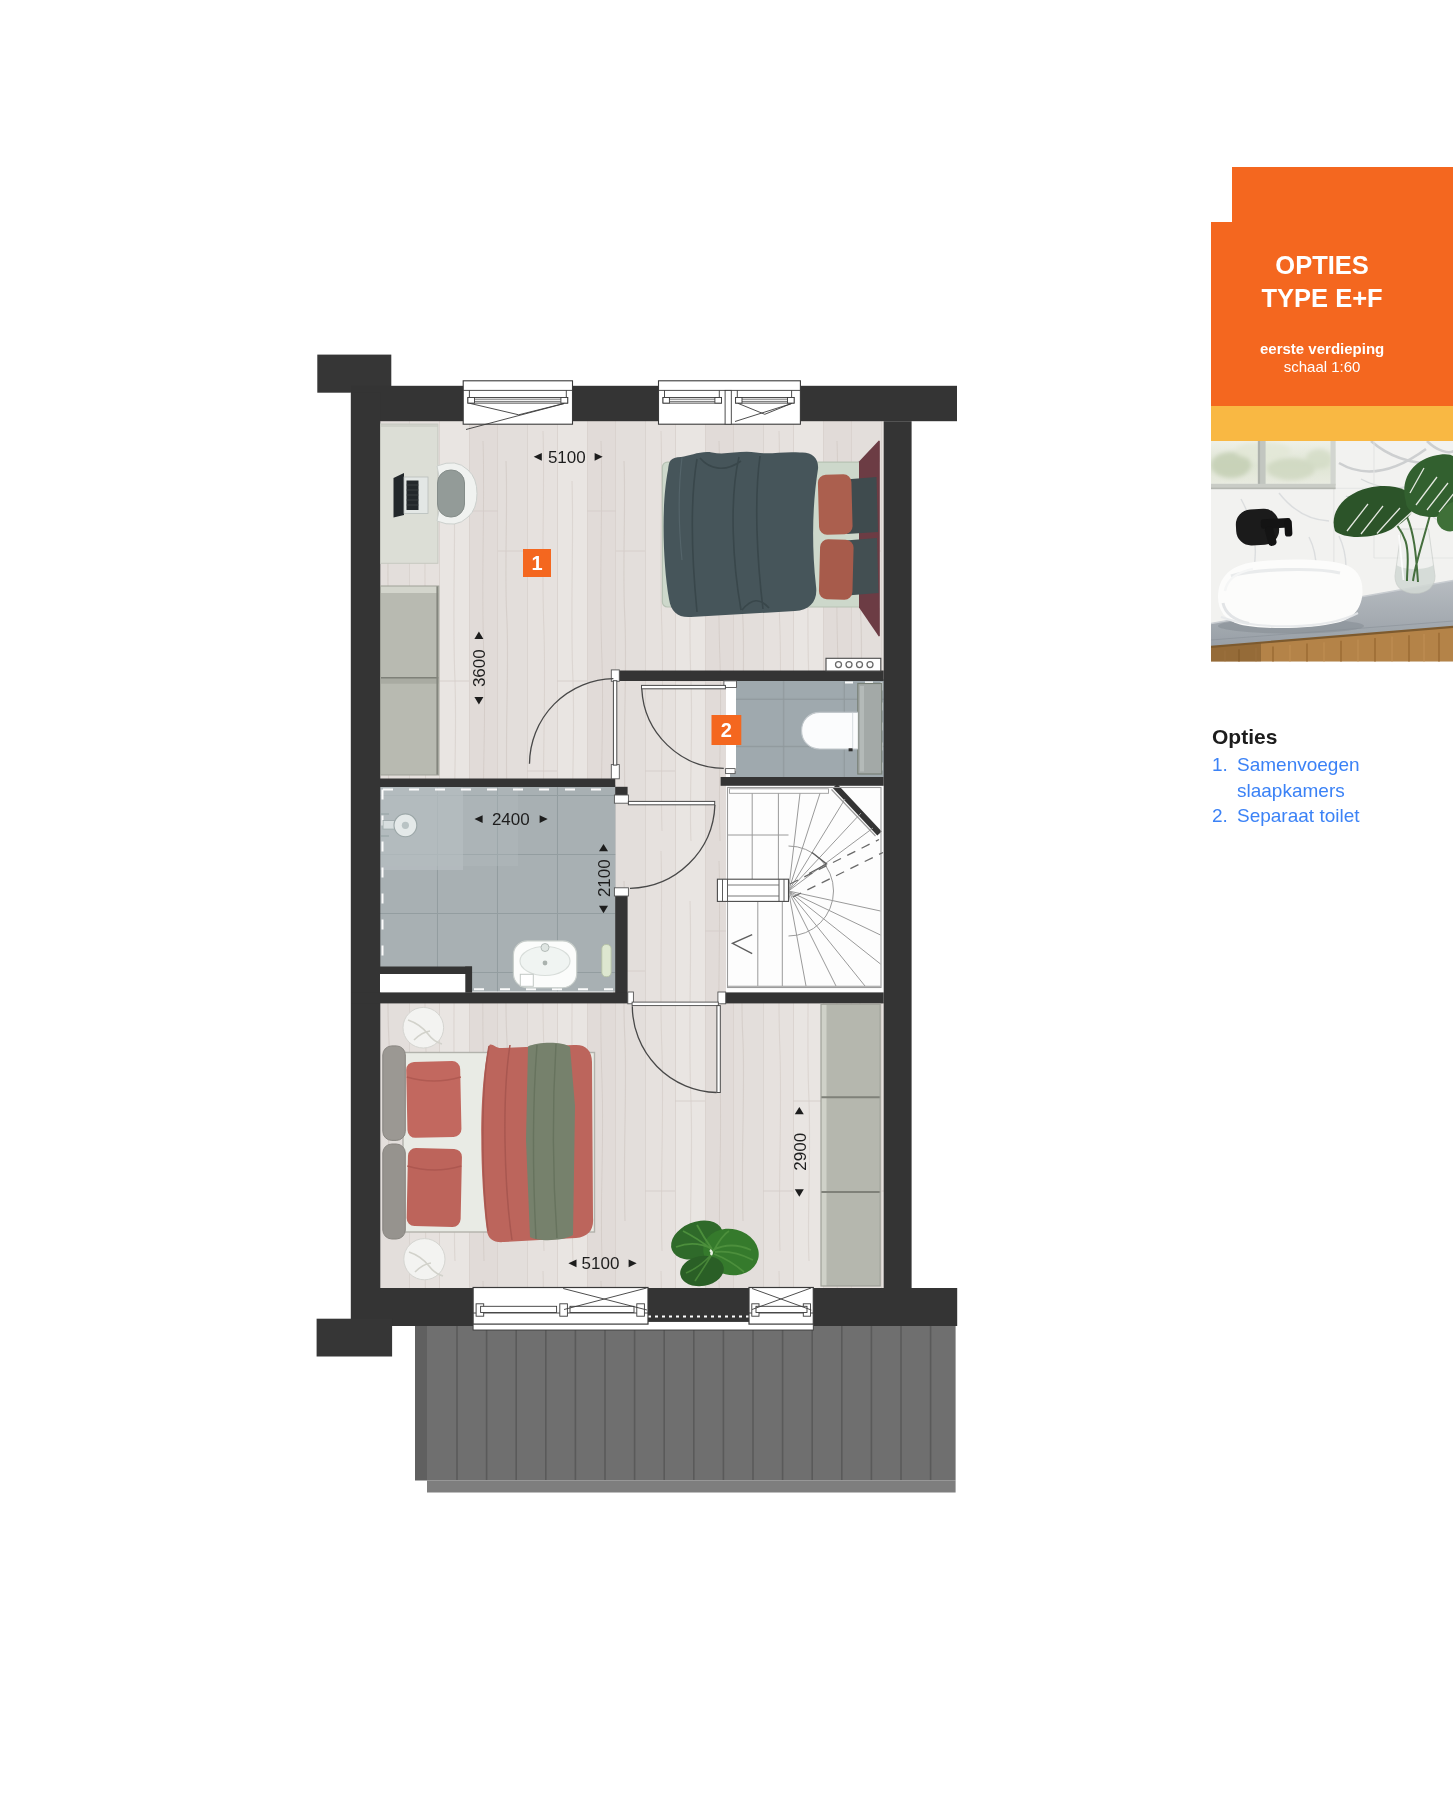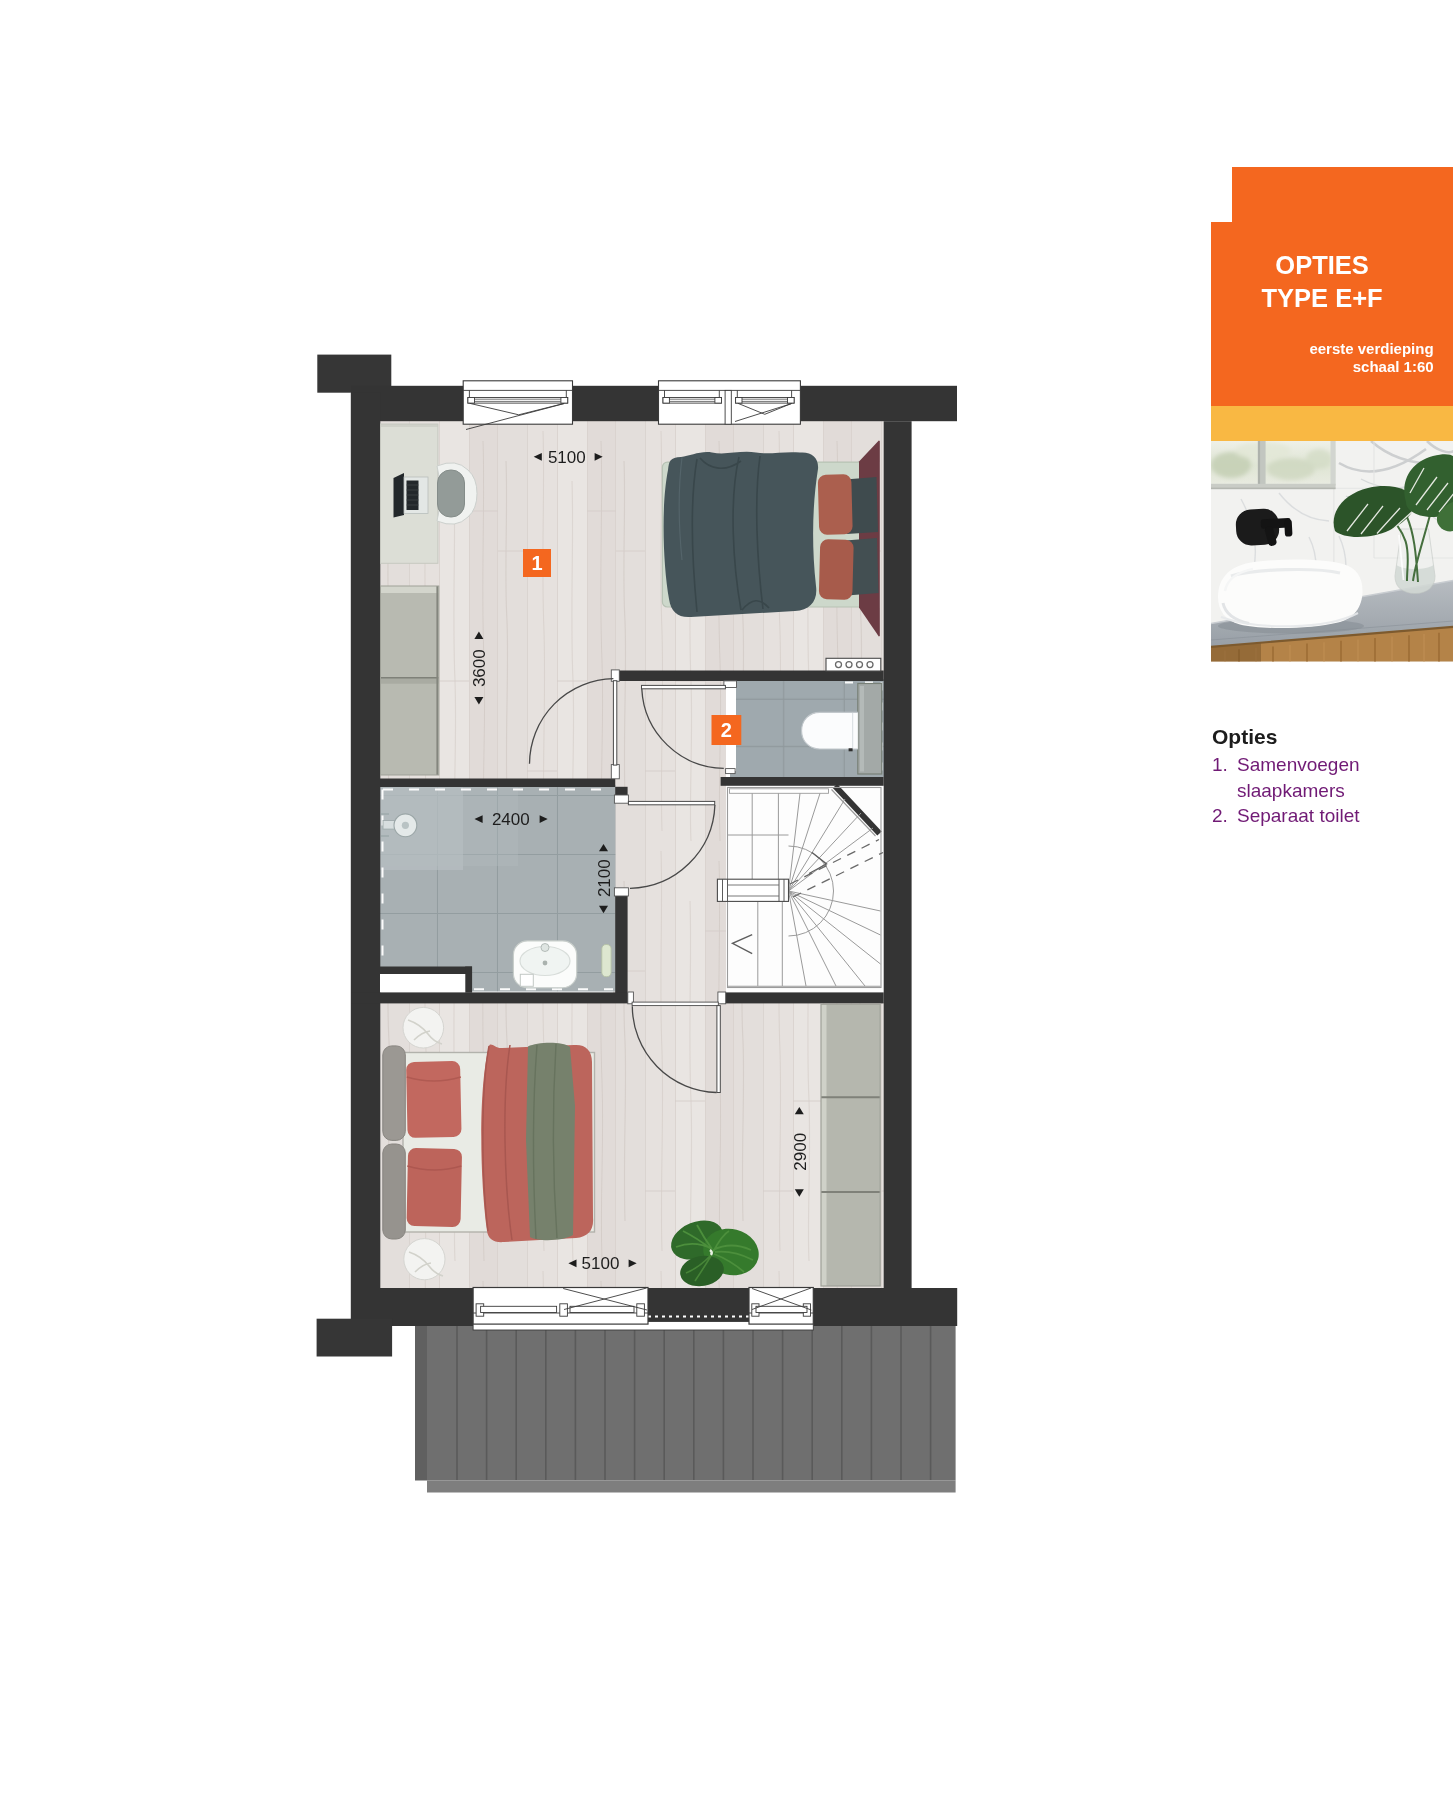--- a/index.html
+++ b/index.html
@@ -413,21 +413,21 @@
 </g>
 
 </svg>
 
 <div class="abs" style="left:1232px;top:167px;width:221px;height:57px;background:#f4671f"></div>
 
 <div class="abs" style="left:1210.6px;top:222px;width:242.4px;height:184.3px;background:#f4671f"></div>
 
 <div class="abs" style="left:1210.6px;top:249px;width:223px;text-align:center;color:#fff;font-weight:bold;font-size:25.5px;line-height:32.8px;">OPTIES<br>TYPE E+F</div>
 
-<div class="abs" style="left:1210.6px;top:340px;width:223px;text-align:right;color:#fff;font-size:15px;line-height:18px;font-weight:bold;"><b>eerste verdieping</b><br>schaal 1:60</div>
+<div class="abs" style="left:1210.6px;top:340px;width:223px;text-align:center;color:#fff;font-size:15px;line-height:18px;"><b>eerste verdieping</b><br>schaal 1:60</div>
 
 <div class="abs" style="left:1210.6px;top:406.3px;width:242.4px;height:35.1px;background:#f9b843"></div>
 
 <svg class="abs" id="photo" style="left:1210.6px;top:441.4px;width:242.4px;height:220.6px" viewBox="0 0 242.4 220.6" xmlns="http://www.w3.org/2000/svg">
 <defs>
  <linearGradient id="winlight" x1="0" y1="0" x2="0" y2="1">
   <stop offset="0" stop-color="#eef0e8"></stop>
           <stop offset="0.55" stop-color="#dfe5d4"></stop>
           <stop offset="1" stop-color="#e9ebe1"></stop>
  </linearGradient>
@@ -511,19 +511,19 @@
  <path d="M28,208.2 V220.6 M62,205.4 V220.6 M96,202.6 V220.6 M130,199.8 V220.6 M164,197 V220.6 M198,194.2 V220.6 M228,191.7 V220.6" stroke="#9d6d35" stroke-width="1.6"></path>
  <path d="M14,209.4 V220.6 M45,206.8 V220.6 M79,204 V220.6 M113,201.2 V220.6 M147,198.4 V220.6 M181,195.6 V220.6 M213,193 V220.6" stroke="#c29055" stroke-width="1.2" opacity="0.8"></path>
  <polygon points="0,205.8 50,201.6 50,220.6 0,220.6" fill="#6f4e26" opacity="0.45"></polygon>
  <path d="M0,205.8 L242.4,185.8" stroke="#7d5a2e" stroke-width="2.2"></path>
 </g>
 
 </svg>
 
 <div class="abs" style="left:1212px;top:725px;color:#1c1c1c;font-weight:bold;font-size:21px;">Opties</div>
 
-<div class="abs" style="left:1212px;top:752px;color:#701a75;font-size:19px;line-height:25.5px;">
+<div class="abs" style="left:1212px;top:752px;color:#3b82f6;font-size:19px;line-height:25.5px;">
 <div><span style="display:inline-block;width:25px;">1.</span>Samenvoegen</div>
 <div><span style="display:inline-block;width:25px;"></span>slaapkamers</div>
 <div><span style="display:inline-block;width:25px;">2.</span>Separaat toilet</div>
 </div>
 
 </div>
 
 </body></html>

